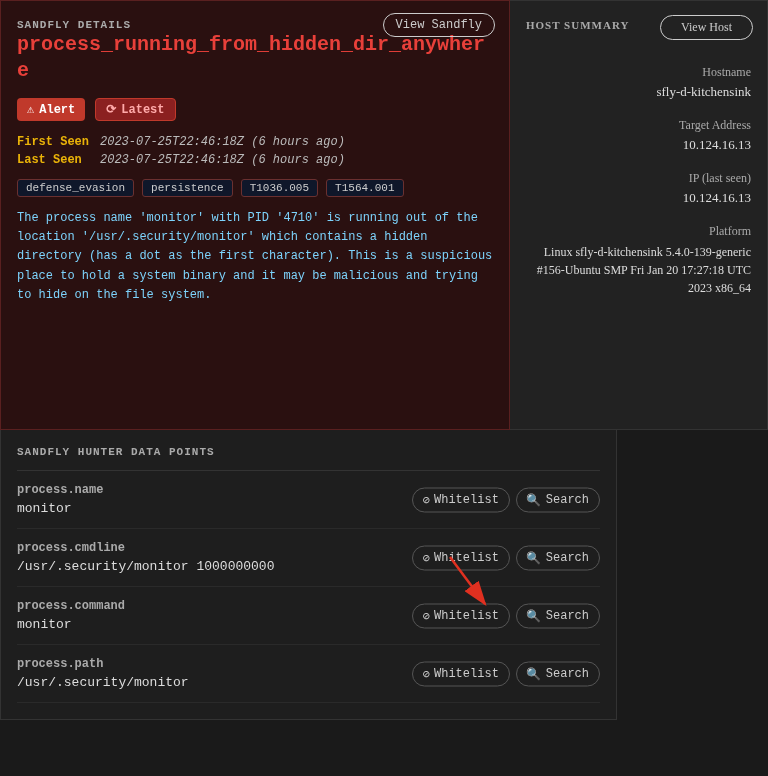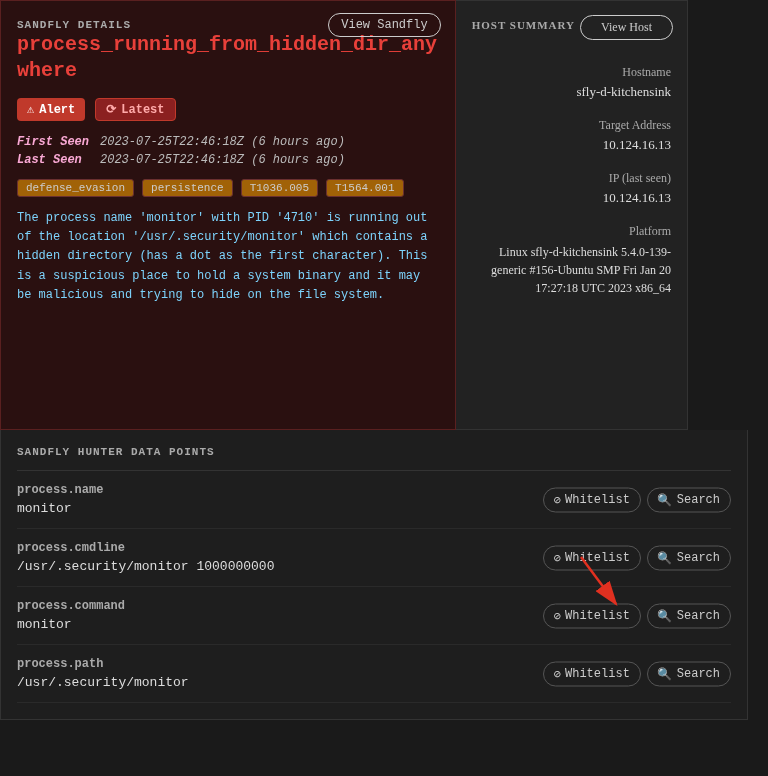--- a/index.html
+++ b/index.html
@@ -8,21 +8,21 @@
       font-family: 'Courier New', Courier, monospace;
       color: #ccc;
       width: 768px;
       min-height: 776px;
       font-size: 13px;
     }
 
     
     .top-section {
       display: flex;
-      width: 688px;
+      width: 768px;
       background: #1a1a1a;
     }
 
     
     .sandfly-details {
       background: #2a1010;
       border: 1px solid #5a2020;
       width: 510px;
       min-height: 430px;
       padding: 16px;
@@ -87,37 +87,36 @@
     }
 
     .meta-row {
       display: flex;
       gap: 8px;
       font-size: 12px;
       margin-bottom: 4px;
     }
     .meta-label {
       font-weight: bold;
-      color: #f9a8d4;
+      color: #eab308;
       min-width: 75px;
-      font-style: italic;
     }
     .meta-value {
       color: #bbb;
       font-style: italic;
     }
 
     .tags {
       display: flex;
       gap: 8px;
       flex-wrap: wrap;
       margin: 12px 0;
     }
     .tag {
-      background: #a16207;
+      background: #0f172a;
       border: 1px solid #6a3030;
       color: #ccc;
       padding: 2px 8px;
       border-radius: 3px;
       font-size: 11px;
     }
 
     .description {
       color: #7dd3fc;
       font-size: 12px;
@@ -171,21 +170,21 @@
     .host-field-value.small {
       font-size: 12px;
       line-height: 1.5;
     }
 
     
     .data-points-section {
       background: #1e1e1e;
       border: 1px solid #333;
       border-top: none;
-      width: 748px;
+      width: 617px;
       padding: 16px;
     }
 
     .data-points-title {
       font-size: 11px;
       font-weight: bold;
       color: #aaa;
       letter-spacing: 1px;
       text-transform: uppercase;
       margin-bottom: 0;

